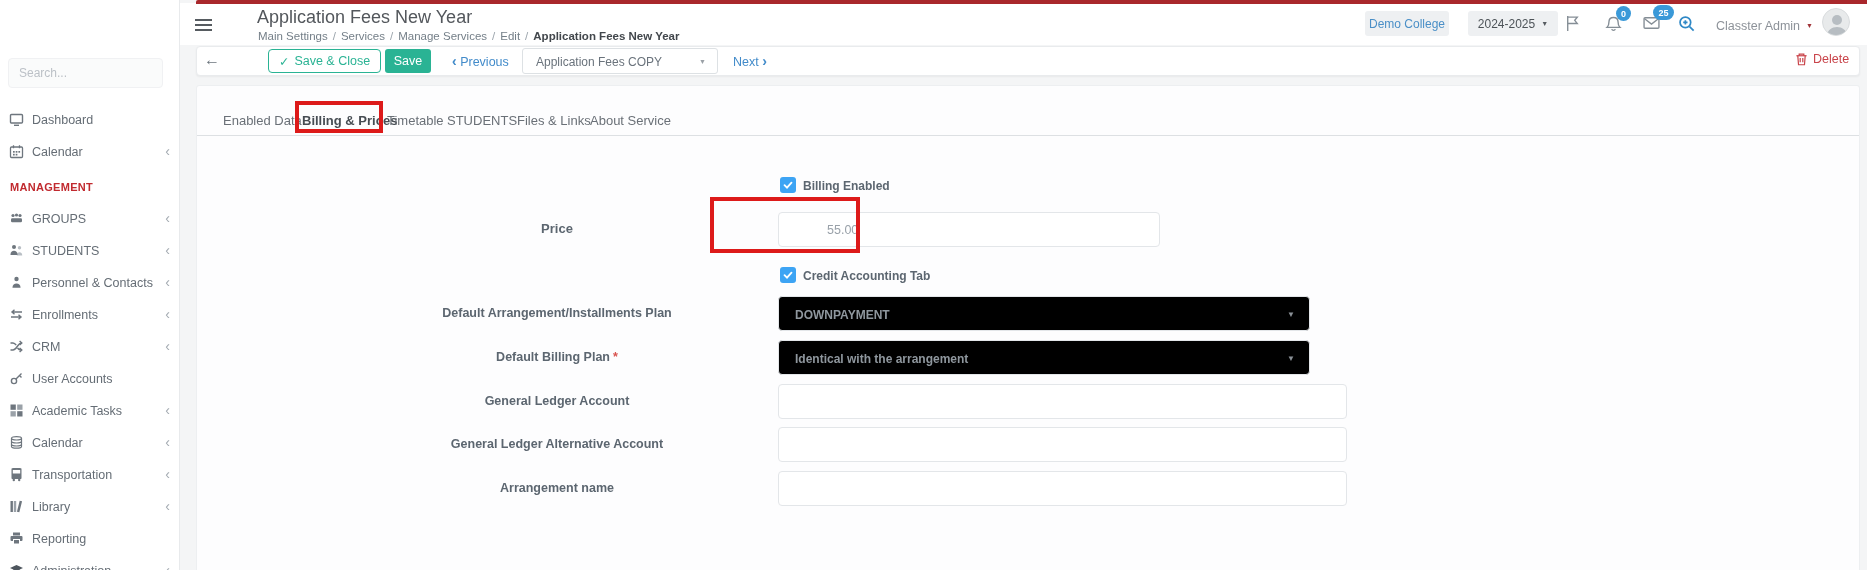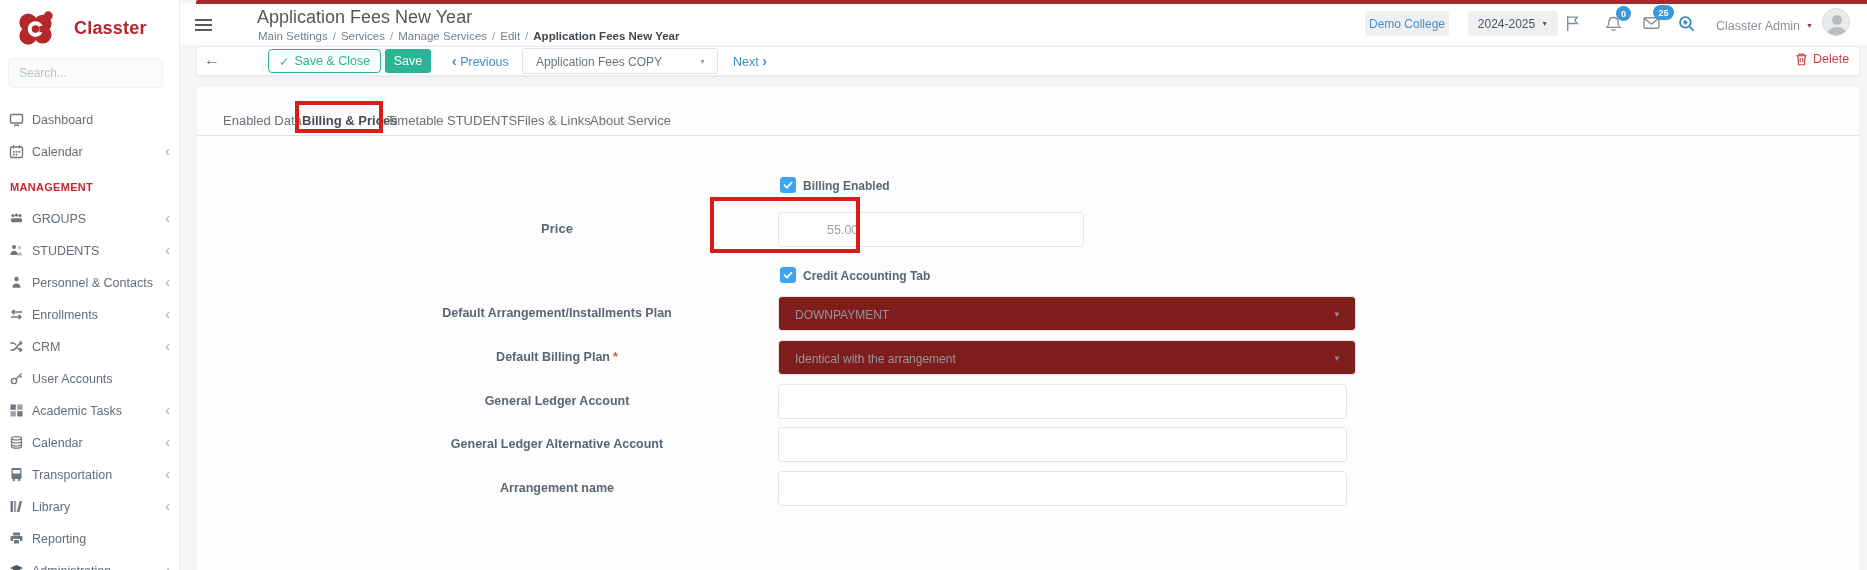--- a/index.html
+++ b/index.html
@@ -61,43 +61,28 @@
 
   
   .anno { position:absolute; border:4px solid #dd1a1a; z-index:20; pointer-events:none; }
 
   
   .f-label { position:absolute; width:400px; text-align:center; font-size:12.5px; font-weight:700; color:#5c6670; z-index:2; white-space:nowrap; }
   .f-req { color:#d9534f; margin-left:3px; }
   .chk { position:absolute; left:600px; width:16px; height:16px; background:#3da4f4; border-radius:3px; z-index:2; cursor:pointer; display:flex; align-items:center; justify-content:center; }
   .chk-label { position:absolute; left:603px; font-size:12px; font-weight:700; color:#5c6670; z-index:2; }
   .f-input { position:absolute; left:598px; height:35px; background:#fff; border:1px solid #e3e6e9; border-radius:4px; font-family:"Liberation Sans",sans-serif; font-size:12.5px; color:#99a1a9; padding-left:16px; z-index:2; outline:none; }
-  .f-select { position:absolute; left:598px; width:578px; height:35px; background:#7f1d1d; border:1px solid #e3e6e9; border-radius:4px; z-index:2; cursor:pointer; }
+  .f-select { position:absolute; left:598px; width:532px; height:35px; background:#000000; border:1px solid #e3e6e9; border-radius:4px; z-index:2; cursor:pointer;font-weight:bold; }
   .f-select .val { position:absolute; left:16px; top:11px; font-size:12px; color:#8f979e; white-space:nowrap; }
   .f-select .caret { position:absolute; right:14px; top:13px; font-size:8px; color:#8a9096; }
 </style>
 </head>
 <body>
 
 <div class="sidebar">
-  <div class="logo-wrap">
-    <svg class="abs" style="left:0;top:0" width="40" height="40" viewBox="0 0 36 36">
-      <g fill="#b5272b">
-        <circle cx="11" cy="13" r="8"></circle>
-          <circle cx="24" cy="14" r="8"></circle>
-        <circle cx="11" cy="25" r="8"></circle>
-          <circle cx="24" cy="24" r="8"></circle>
-        <circle cx="29" cy="7" r="4"></circle>
-      </g>
-      <circle cx="17.5" cy="19" r="7" fill="#fff"></circle>
-      <circle cx="17.5" cy="19" r="3.4" fill="#b5272b"></circle>
-      <rect x="21" y="16.2" width="9" height="5.6" fill="#b5272b"></rect>
-    </svg>
-    <span class="logo-text">Classter</span>
-  </div>
 
   <input class="search-box" type="text" placeholder="Search..." style="">
 
   <div class="side-item" style="top:104px">
     <span class="s-icon"><svg width="15" height="15" viewBox="0 0 15 15">
           <rect x="1.5" y="2.5" width="12" height="8.5" rx="1" fill="none" stroke="#6e767e" stroke-width="1.4"></rect>
           <path d="M5 13.3h5" stroke="#6e767e" stroke-width="1.4"></path>
         </svg></span>
     <span class="s-label">Dashboard</span>
   </div>
@@ -357,21 +342,21 @@
   <div class="anno" style="left:530px;top:197px;width:150px;height:56px"></div>
 
   <span class="chk" style="top:177px">
       <svg width="12" height="12" viewBox="0 0 12 12">
         <path d="M2.5 6.2L5 8.7l4.5-5" stroke="#fff" stroke-width="1.8" fill="none" stroke-linecap="round"></path>
       </svg>
     </span>
   <span class="chk-label" style="top:179px;left:623px">Billing Enabled</span>
 
   <div class="f-label" style="left:177px;top:221px;font-size:13px">Price</div>
-  <input class="f-input" style="top: 212px; width: 306px; padding-left: 48px;" type="text" value="55.00">
+  <input class="f-input" style="top: 212px; width: 382px; padding-left: 48px;" type="text" value="55.00">
 
   <span class="chk" style="top:267px">
       <svg width="12" height="12" viewBox="0 0 12 12">
         <path d="M2.5 6.2L5 8.7l4.5-5" stroke="#fff" stroke-width="1.8" fill="none" stroke-linecap="round"></path>
       </svg>
     </span>
   <span class="chk-label" style="top:269px;left:623px">Credit Accounting Tab</span>
 
   <div class="f-label" style="left:177px;top:306px">Default Arrangement/Installments Plan</div>
   <div class="f-select" style="top:296px">

